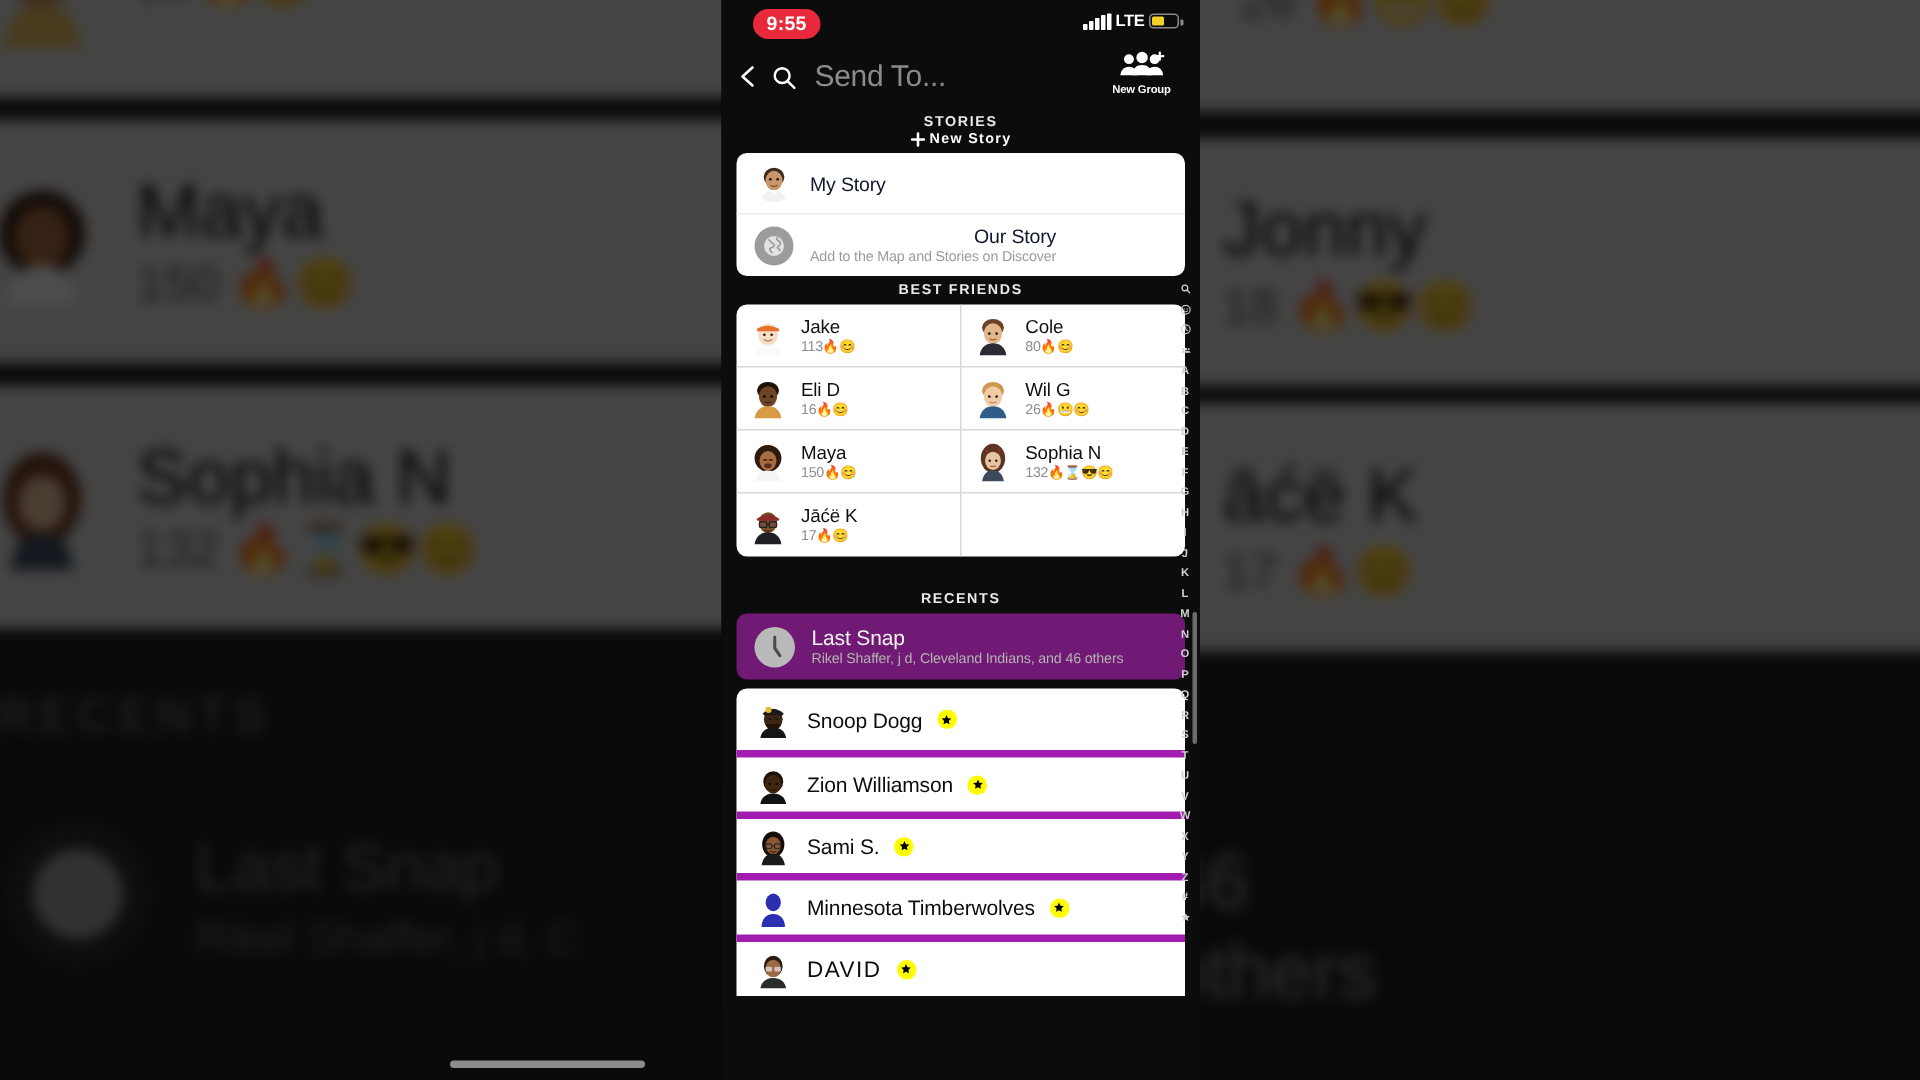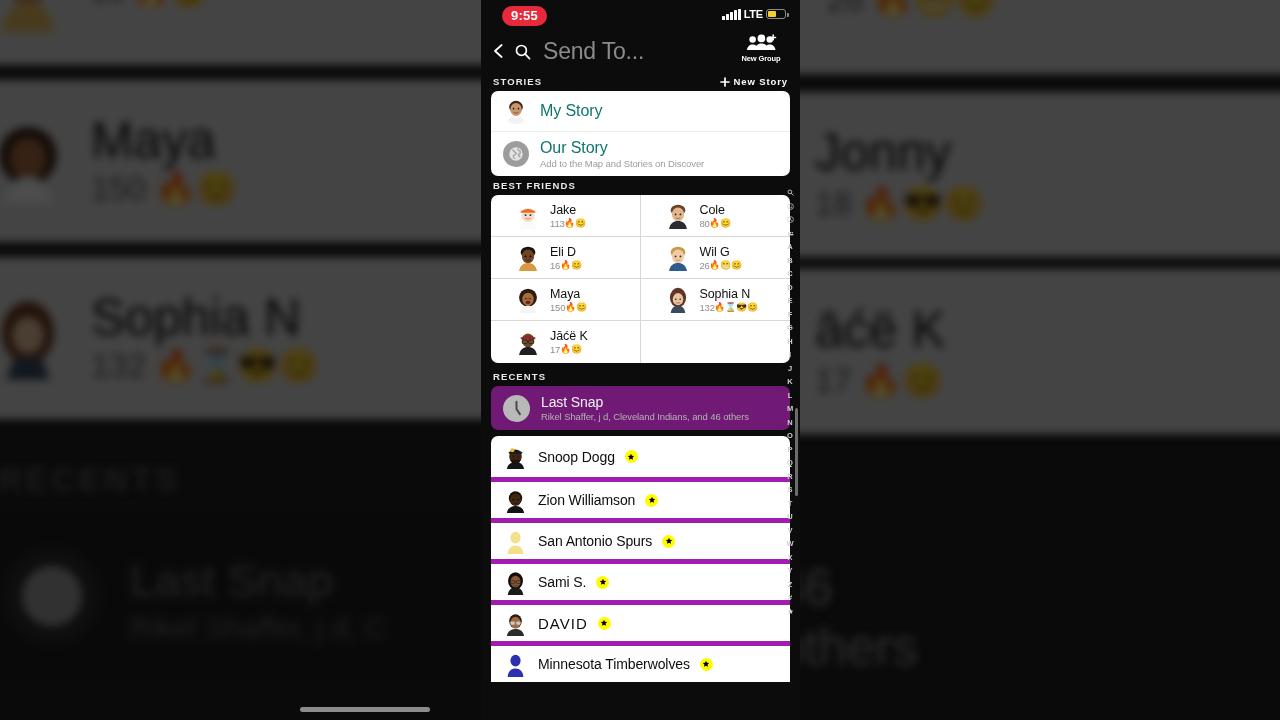--- a/index.html
+++ b/index.html
@@ -58,43 +58,43 @@
   .batt { position:relative; width:20px; height:10px; border:1.4px solid #8a8a8a;
           border-radius:3px; padding:1px; }
   .batt::after { content:""; position:absolute; right:-3.5px; top:2.5px;
           width:2px; height:4px; background:#8a8a8a; border-radius:0 1px 1px 0; }
   .batt span { display:block; height:100%; background:#f4d128; border-radius:1px; }
 
   
   .searchrow { display:flex; align-items:center; height:42px; padding:0 10px; position:relative; }
   .backchev { width:16px; height:16px; flex:none; cursor:pointer; }
   .searchicon { width:17px; height:17px; flex:none; margin-left:7px; }
-  .sendto { margin-left:12px; color:#8b8b8b; font-size:23px; letter-spacing:-0.2px; }
+  .sendto { margin-left:12px; color:#8b8b8b; font-size:20px; letter-spacing:-0.2px; }
   .newgroup { position:absolute; right:10px; top:4px; width:58px; text-align:center; cursor:pointer; }
   .newgroup .ng-label { color:#fff; font-size:7.5px; font-weight:bold; letter-spacing:-0.1px; margin-top:-1px; }
 
   
-  .sechead { display:flex; align-items:center; justify-content:space-between;
-             padding:4px 12px 4px 12px; }
+  .sechead { display:flex; align-items:center; justify-content:center;
+             padding:4px 12px 4px 12px;flex-direction:column; }
   .sechead .lbl { color:#e9e9e9; font-size:9.5px; font-weight:bold; letter-spacing:1.1px; }
   .sechead .act { color:#fff; font-size:9.5px; font-weight:bold; letter-spacing:0.9px;
                   display:flex; align-items:center; gap:3px; cursor:pointer; }
 
   
   .wcard { margin:0 10px; background:#fff; border-radius:7px; overflow:hidden; }
   .wrow { display:flex; align-items:center; gap:11px; padding:7px 12px; min-height:35px; }
   .wrow + .wrow { border-top:1px solid #ececec; }
-  .wtitle { font-size:16px; color:#0f766e; letter-spacing:-0.1px; }
+  .wtitle { font-size:13px; color:#0f172a; letter-spacing:-0.1px;text-align:right; }
   .wsub { font-size:9.5px; color:#9b9b9b; margin-top:1px; letter-spacing:-0.1px; }
   .av { width:26px; height:26px; border-radius:50%; flex:none; overflow:hidden; }
 
   
   .bfgrid { margin:0 10px; background:#fff; border-radius:7px; overflow:hidden;
             display:grid; grid-template-columns:1fr 1fr; }
-  .bfcell { display:flex; align-items:center; gap:9px; padding:5px 24px; min-height:42px;
+  .bfcell { display:flex; align-items:center; gap:9px; padding:5px 8px; min-height:42px;
             border-right:1px solid #d8d8d8; border-bottom:1px solid #d8d8d8; cursor:pointer; }
   .bfcell:nth-child(2n) { border-right:none; }
   .bfcell:nth-child(7), .bfcell:nth-child(8) { border-bottom:none; }
   .bfav { width:26px; height:26px; flex:none; }
   .bfname { font-size:12.5px; color:#101010; letter-spacing:-0.1px; }
   .bfmeta { font-size:9.5px; color:#8e8e8e; margin-top:1px; letter-spacing:-0.2px;
             display:flex; align-items:flex-start; gap:0px; }
   .bfmeta .emo { font-size:9px; }
 
   
@@ -438,21 +438,21 @@
         <div>
           <div class="bfname">Jāćë K</div>
           <div class="bfmeta">
               <span>17</span>
               <span class="emo">🔥😊</span>
             </div>
         </div>
       </div>
     </div>
 
-    <div class="sechead" style="padding-top:8px;">
+    <div class="sechead" style="padding-top:23px;">
       <div class="lbl">RECENTS</div>
     </div>
 
     <div class="lastsnap">
       <div class="clockav">
         <svg viewBox="0 0 24 24" style="position:absolute;left:0;top:0;width:100%;height:100%">
           <path d="M12 6 L12 12.5 L15 17" stroke="#4a4a4a" stroke-width="1.8" fill="none" stroke-linecap="round" stroke-linejoin="round"></path>
         </svg>
       </div>
       <div>
@@ -495,75 +495,61 @@
         <div class="recname">Zion Williamson</div>
         <span class="star">
             <svg viewBox="0 0 24 24">
               <path d="M12 2l2.9 6.3 6.8.8-5 4.7 1.3 6.8L12 17.3 6 20.6l1.3-6.8-5-4.7 6.8-.8z" fill="#000"></path>
             </svg>
           </span>
       </div>
       <div class="recrow">
         <div class="recav">
           <svg viewBox="0 0 32 32" class="bmoji">
-              <ellipse cx="16" cy="11" rx="6.5" ry="7.5" fill="#f5e08a"></ellipse>
-              <path d="M6 32c0-7 4.5-11 10-11s10 4 10 11z" fill="#f5e08a"></path>
-            </svg>
-        </div>
-        <div class="recname">San Antonio Spurs</div>
-        <span class="star">
-            <svg viewBox="0 0 24 24">
-              <path d="M12 2l2.9 6.3 6.8.8-5 4.7 1.3 6.8L12 17.3 6 20.6l1.3-6.8-5-4.7 6.8-.8z" fill="#000"></path>
-            </svg>
-          </span>
-      </div>
-      <div class="recrow">
-        <div class="recav">
-          <svg viewBox="0 0 32 32" class="bmoji">
               <ellipse cx="16" cy="14" rx="9.5" ry="11" fill="#140c08"></ellipse>
               <ellipse cx="16" cy="15" rx="6.5" ry="7.5" fill="#8a5634"></ellipse>
               <rect x="9.5" y="13.5" width="5.5" height="4" rx="2" fill="none" stroke="#2a2a2a" stroke-width="1"></rect>
               <rect x="17" y="13.5" width="5.5" height="4" rx="2" fill="none" stroke="#2a2a2a" stroke-width="1"></rect>
               <path d="M15 15.2h2" stroke="#2a2a2a" stroke-width="1"></path>
               <path d="M13.5 19.8q2.5 1.5 5 0" stroke="#4a2c18" stroke-width="1" fill="none" stroke-linecap="round"></path>
               <path d="M6 32c1-6 4-10 10-10s9 4 10 10z" fill="#1a1a1a"></path>
             </svg>
         </div>
         <div class="recname">Sami S.</div>
         <span class="star">
             <svg viewBox="0 0 24 24">
               <path d="M12 2l2.9 6.3 6.8.8-5 4.7 1.3 6.8L12 17.3 6 20.6l1.3-6.8-5-4.7 6.8-.8z" fill="#000"></path>
             </svg>
           </span>
       </div>
       <div class="recrow">
         <div class="recav">
           <svg viewBox="0 0 32 32" class="bmoji">
+              <ellipse cx="16" cy="11" rx="6.5" ry="7.5" fill="#2b2fb0"></ellipse>
+              <path d="M6 32c0-7 4.5-11 10-11s10 4 10 11z" fill="#2b2fb0"></path>
+            </svg>
+        </div>
+        <div class="recname">Minnesota Timberwolves</div>
+        <span class="star">
+            <svg viewBox="0 0 24 24">
+              <path d="M12 2l2.9 6.3 6.8.8-5 4.7 1.3 6.8L12 17.3 6 20.6l1.3-6.8-5-4.7 6.8-.8z" fill="#000"></path>
+            </svg>
+          </span>
+      </div>
+      <div class="recrow">
+        <div class="recav">
+          <svg viewBox="0 0 32 32" class="bmoji">
               <ellipse cx="16" cy="13" rx="8" ry="9" fill="#2a1a10"></ellipse>
               <ellipse cx="16" cy="15" rx="6.5" ry="7.5" fill="#9c6b45"></ellipse>
               <rect x="9.5" y="13.5" width="5.5" height="4" rx="1" fill="#ddd" opacity=".8"></rect>
               <rect x="17" y="13.5" width="5.5" height="4" rx="1" fill="#ddd" opacity=".8"></rect>
               <path d="M5 32c1-6 5-9 11-9s10 3 11 9z" fill="#2b2b2b"></path>
             </svg>
         </div>
         <div class="recname" style="font-size:15px; letter-spacing:1px;">DAVID</div>
-        <span class="star">
-            <svg viewBox="0 0 24 24">
-              <path d="M12 2l2.9 6.3 6.8.8-5 4.7 1.3 6.8L12 17.3 6 20.6l1.3-6.8-5-4.7 6.8-.8z" fill="#000"></path>
-            </svg>
-          </span>
-      </div>
-      <div class="recrow">
-        <div class="recav">
-          <svg viewBox="0 0 32 32" class="bmoji">
-              <ellipse cx="16" cy="11" rx="6.5" ry="7.5" fill="#2b2fb0"></ellipse>
-              <path d="M6 32c0-7 4.5-11 10-11s10 4 10 11z" fill="#2b2fb0"></path>
-            </svg>
-        </div>
-        <div class="recname">Minnesota Timberwolves</div>
         <span class="star">
             <svg viewBox="0 0 24 24">
               <path d="M12 2l2.9 6.3 6.8.8-5 4.7 1.3 6.8L12 17.3 6 20.6l1.3-6.8-5-4.7 6.8-.8z" fill="#000"></path>
             </svg>
           </span>
       </div>
     </div>
 
     <div class="scrub">
       <div class="sc">

